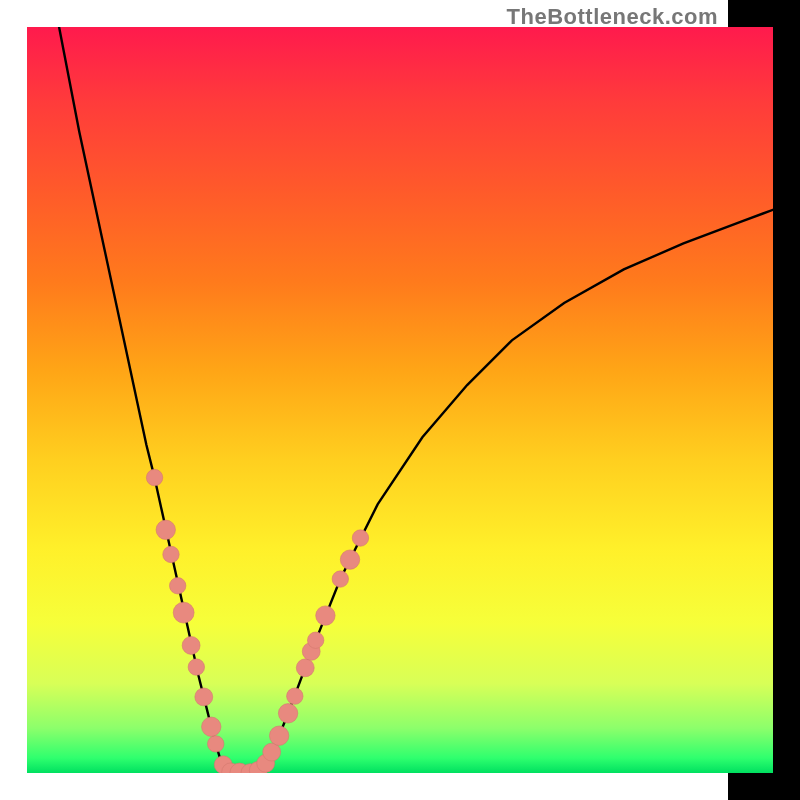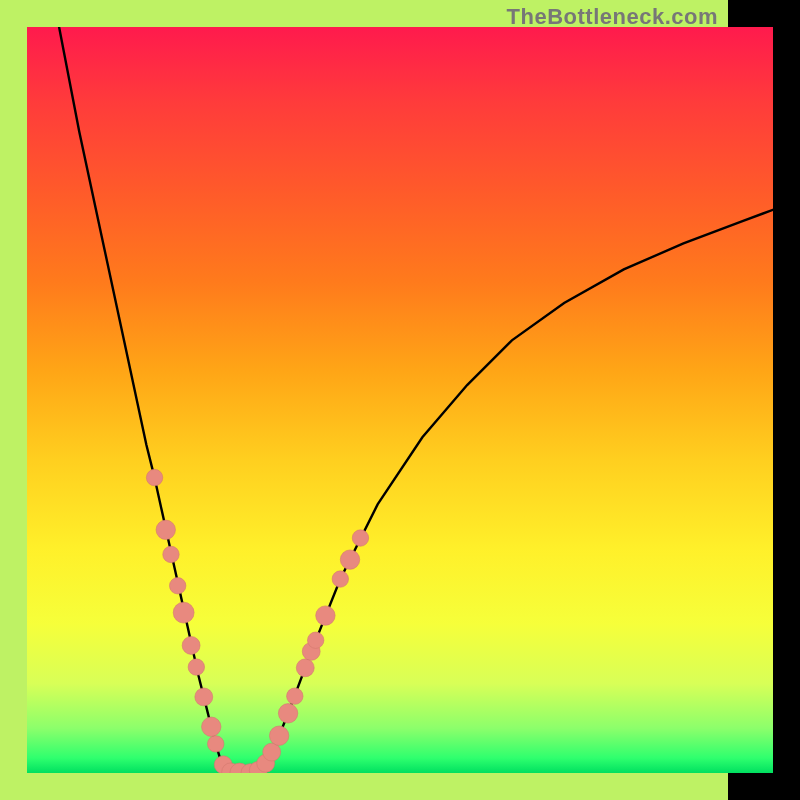--- a/index.html
+++ b/index.html
@@ -9,21 +9,21 @@
     height: 800px;
     overflow: hidden;
     background: #000;
   }
   .frame {
     position: absolute;
     left: 0;
     top: 0;
     width: 728px;
     height: 800px;
-    background: #bef264;
+    background: #ffffff;
   }
   .plot {
     position: absolute;
     left: 27px;
     top: 27px;
     width: 746px;
     height: 746px;
     background: linear-gradient(to bottom,
       #ff1a4d 0%,
       #ff3b3b 10%,

